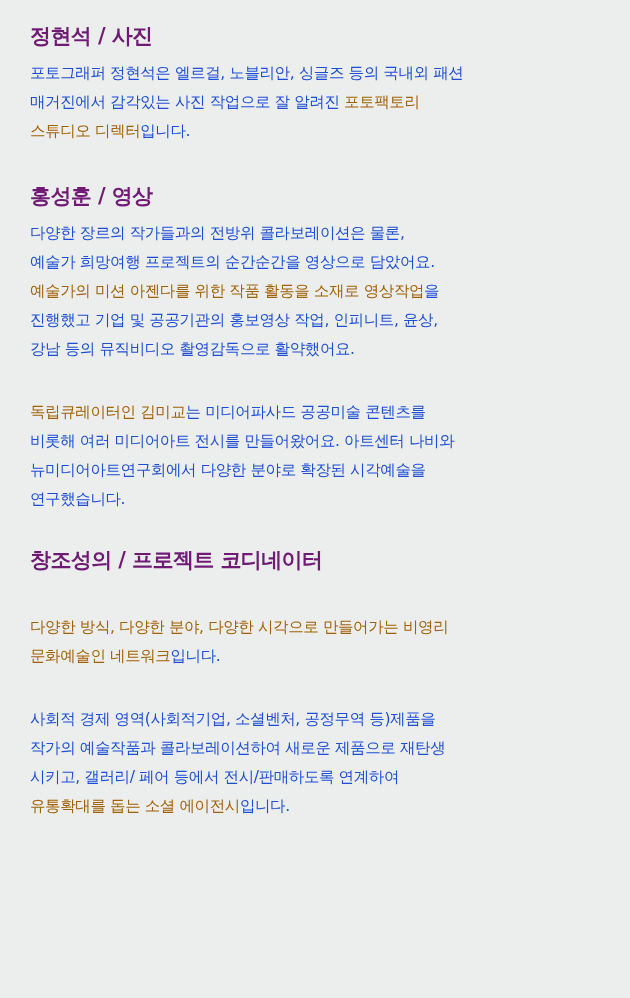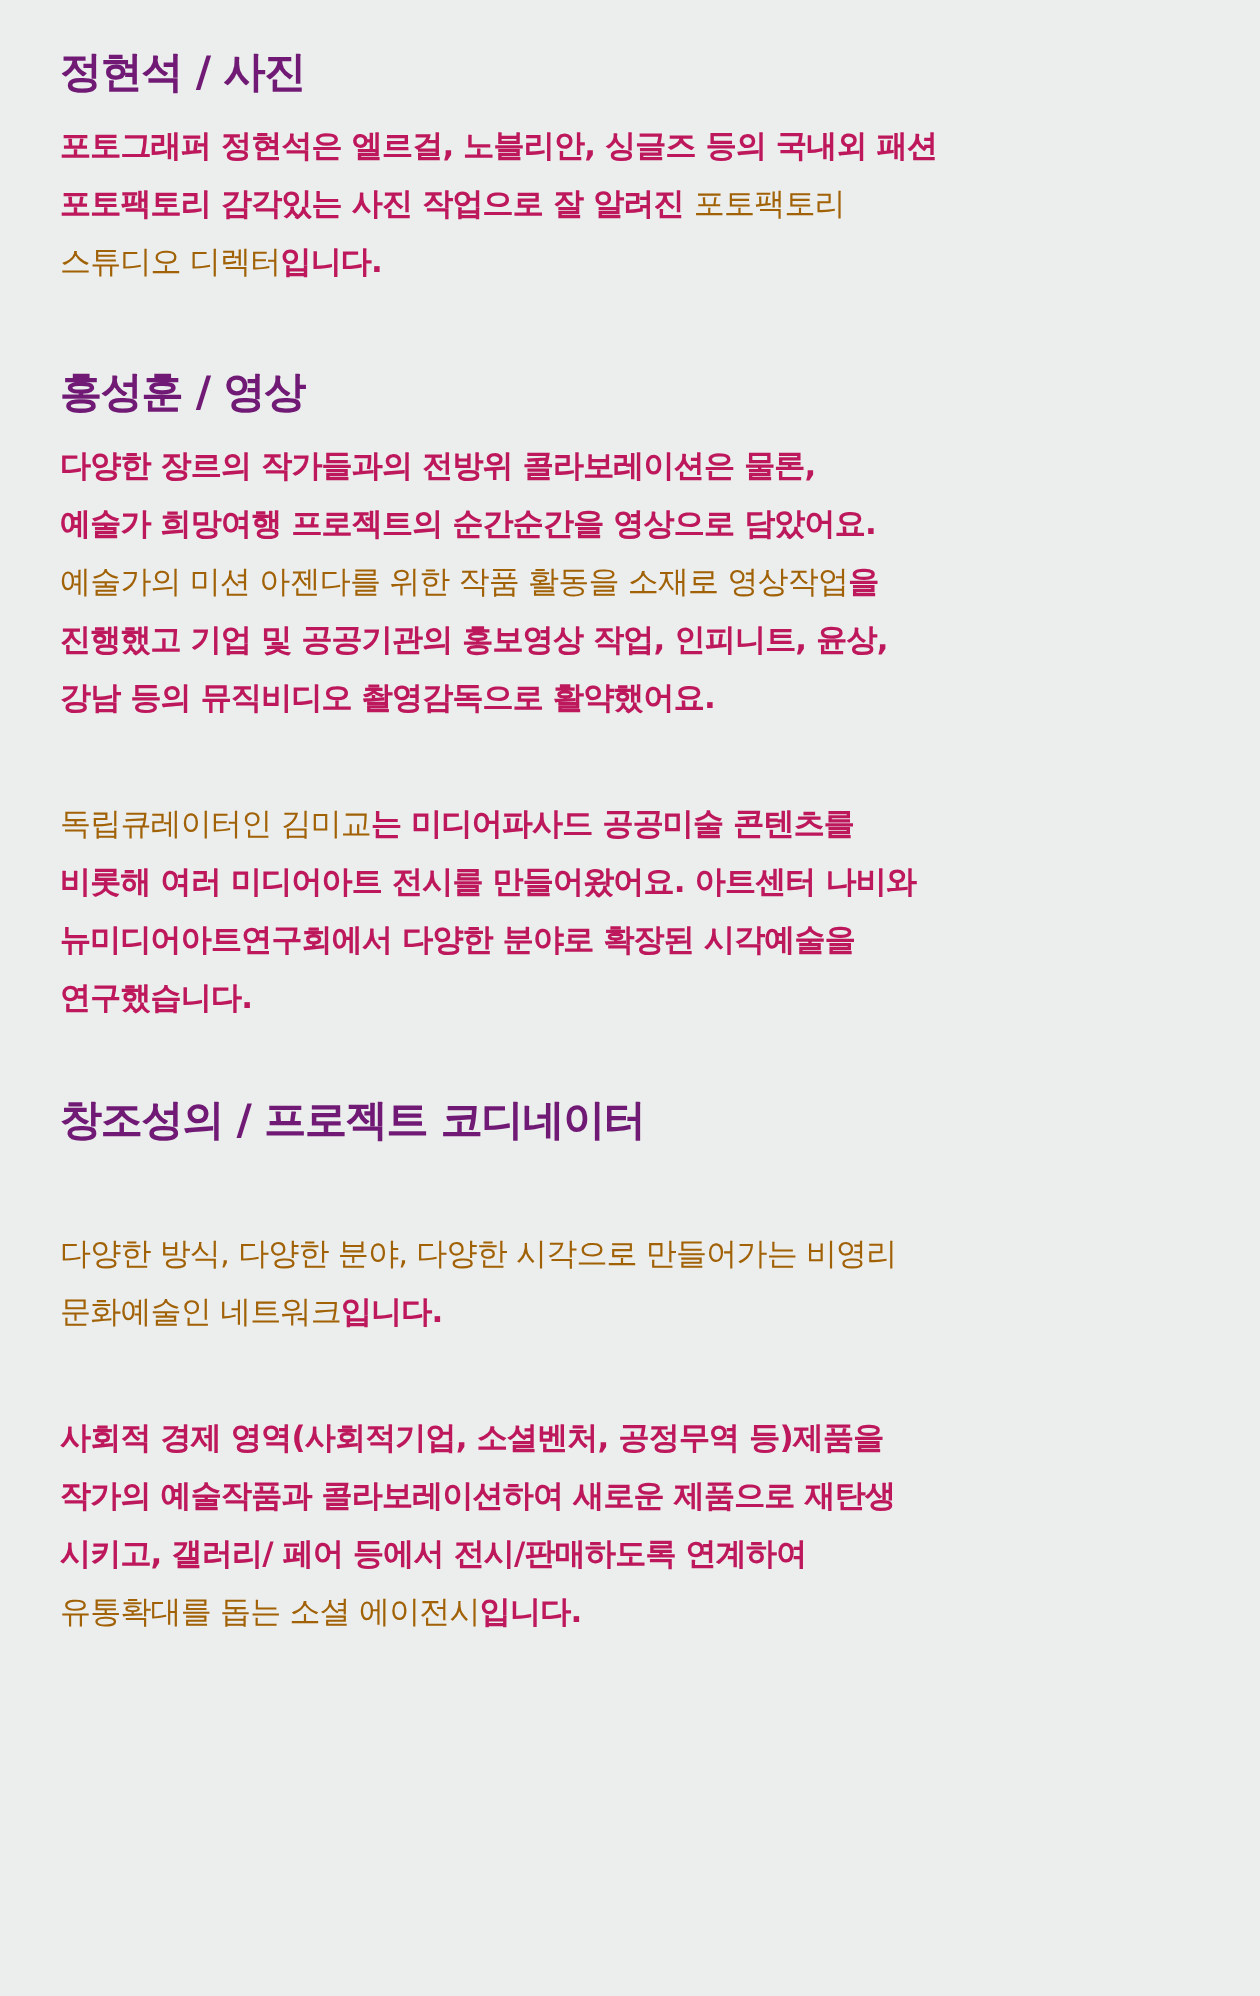--- a/index.html
+++ b/index.html
@@ -39,35 +39,35 @@
     line-height: 29px;
     color: #7b807d;
     letter-spacing: -0.4px;
     margin: 0;
   }
   .hl {
     color: #a16207;
     font-weight: normal;
   }
   .sec-body .plain {
-    color: #be185d;
-    font-weight: bold;
+    color: #1d4ed8;
+    font-weight: normal;
   }
   
   .gap-lg { margin-bottom: 38px; }
   .gap-md { margin-bottom: 34px; }
 </style>
 </head>
 <body>
 
 <div class="page">
   <div id="sections-root">
       <div class="section gap-lg">
         <h2 class="sec-title">정현석 / 사진</h2>
-        <p class="sec-body"><span><span class="plain">포토그래퍼 정현석은 엘르걸, 노블리안, 싱글즈 등의 국내외 패션</span></span><br><span><span class="plain">포토팩토리 감각있는 사진 작업으로 잘 알려진 </span><span class="hl">포토팩토리</span></span><br><span><span class="hl">스튜디오 디렉터</span><span class="plain">입니다.</span></span></p>
+        <p class="sec-body"><span><span class="plain">포토그래퍼 정현석은 엘르걸, 노블리안, 싱글즈 등의 국내외 패션</span></span><br><span><span class="plain">매거진에서 감각있는 사진 작업으로 잘 알려진 </span><span class="hl">포토팩토리</span></span><br><span><span class="hl">스튜디오 디렉터</span><span class="plain">입니다.</span></span></p>
       </div>
       <div class="section gap-md">
         <h2 class="sec-title">홍성훈 / 영상</h2>
         <p class="sec-body"><span><span class="plain">다양한 장르의 작가들과의 전방위 콜라보레이션은 물론,</span></span><br><span><span class="plain">예술가 희망여행 프로젝트의 순간순간을 영상으로 담았어요.</span></span><br><span><span class="hl">예술가의 미션 아젠다를 위한 작품 활동을 소재로 영상작업</span><span class="plain">을</span></span><br><span><span class="plain">진행했고 기업 및 공공기관의 홍보영상 작업, 인피니트, 윤상,</span></span><br><span><span class="plain">강남 등의 뮤직비디오 촬영감독으로 활약했어요.</span></span></p>
       </div>
       <div class="section gap-md">
         <p class="sec-body"><span><span class="hl">독립큐레이터인 김미교</span><span class="plain">는 미디어파사드 공공미술 콘텐츠를</span></span><br><span><span class="plain">비롯해 여러 미디어아트 전시를 만들어왔어요. 아트센터 나비와</span></span><br><span><span class="plain">뉴미디어아트연구회에서 다양한 분야로 확장된 시각예술을</span></span><br><span><span class="plain">연구했습니다.</span></span></p>
       </div>
       <div class="section gap-md">
         <h2 class="sec-title">창조성의 / 프로젝트 코디네이터</h2>

